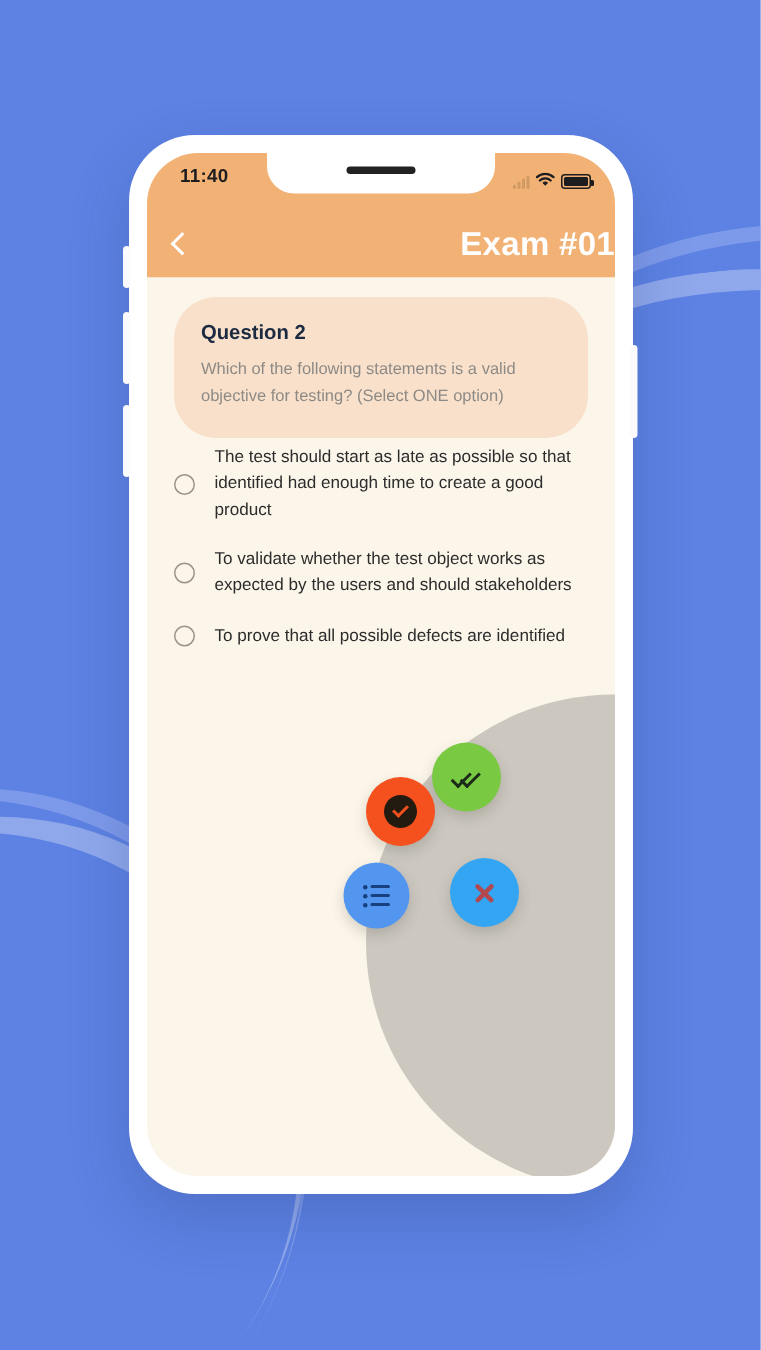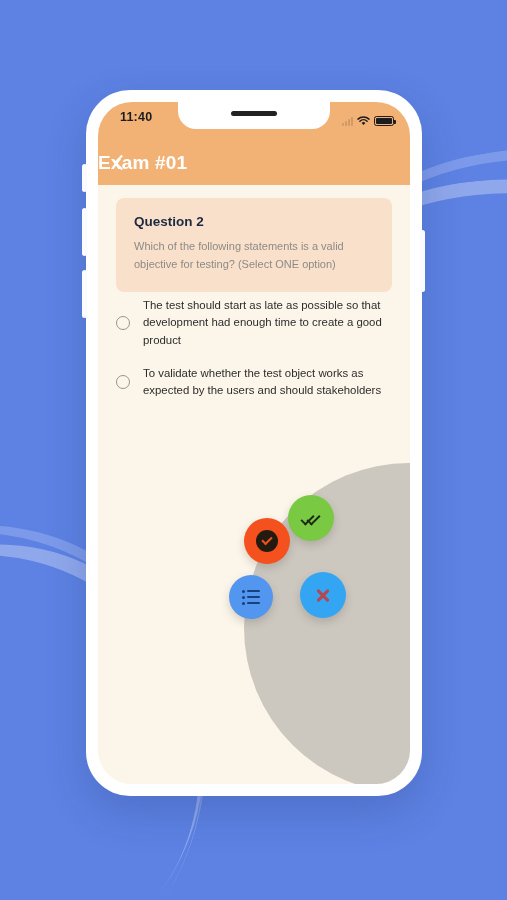--- a/index.html
+++ b/index.html
@@ -203,41 +203,41 @@
   .chev-left {
     width: 9px; height: 9px;
     border-left: 2.4px solid #ffffff;
     border-bottom: 2.4px solid #ffffff;
     transform: rotate(45deg);
     margin-left: 3px;
   }
   .appbar-title {
     position: absolute;
     left: 0; right: 0;
-    text-align: left;
-    font-size: 19px;
+    text-align: right;
+    font-size: 22px;
     font-weight: bold;
     color: #ffffff;
     letter-spacing: 0.2px;
   }
 
   
   .content {
     position: relative;
     height: 599px;
     background: #fcf6ea;
     overflow: hidden;
   }
   .qcard {
     position: absolute;
     left: 18px;
     top: 13px;
     right: 18px;
     background: #f9e0ca;
-    border-radius: 8px;
+    border-radius: 28px;
     padding: 16px 18px 18px 18px;
     box-sizing: border-box;
   }
   .qcard-title {
     font-size: 13.5px;
     font-weight: bold;
     color: #1b2a41;
     margin: 0 0 9px 0;
   }
   .qcard-text {
@@ -412,26 +412,30 @@
       <div class="content">
 
         <div class="qcard">
           <div class="qcard-title">Question 2</div>
           <div class="qcard-text">Which of the following statements is a valid objective for testing? (Select ONE option)</div>
         </div>
 
         <div class="options">
           <div class="option">
             <span class="radio"></span>
-            <span class="option-label">The test should start as late as possible so that development had enough time to create a good product</span>
+            <span class="option-label">The test should start as late as possible so that identified had enough time to create a good product</span>
           </div>
           <div class="option">
             <span class="radio"></span>
             <span class="option-label">To validate whether the test object works as expected by the users and should stakeholders</span>
           </div>
+          <div class="option">
+            <span class="radio"></span>
+            <span class="option-label">To prove that all possible defects are identified</span>
+          </div>
         </div>
 
         <div class="gray-blob"></div>
 
         <div class="fab fab-check-all">
           <span class="ic-dblcheck">
               <i></i>
               <i></i>
             </span>
         </div>

